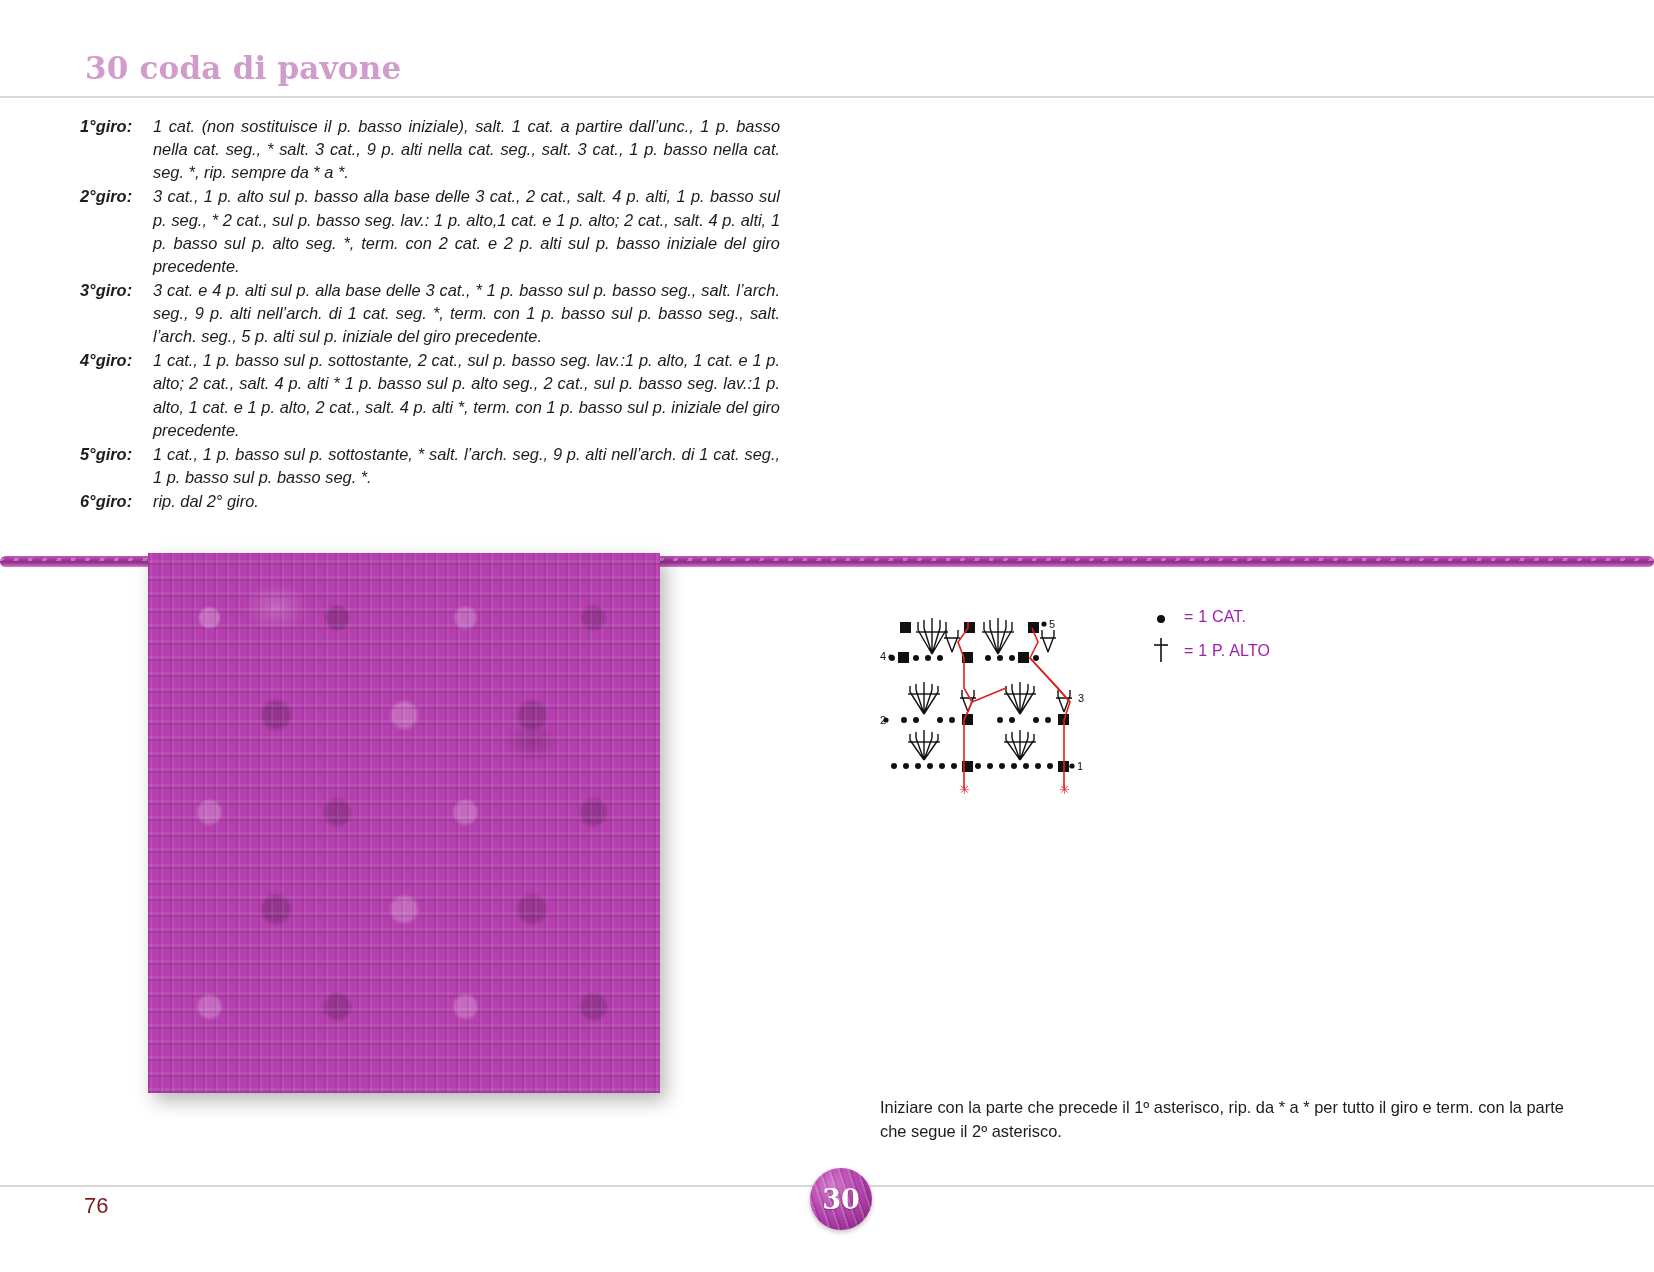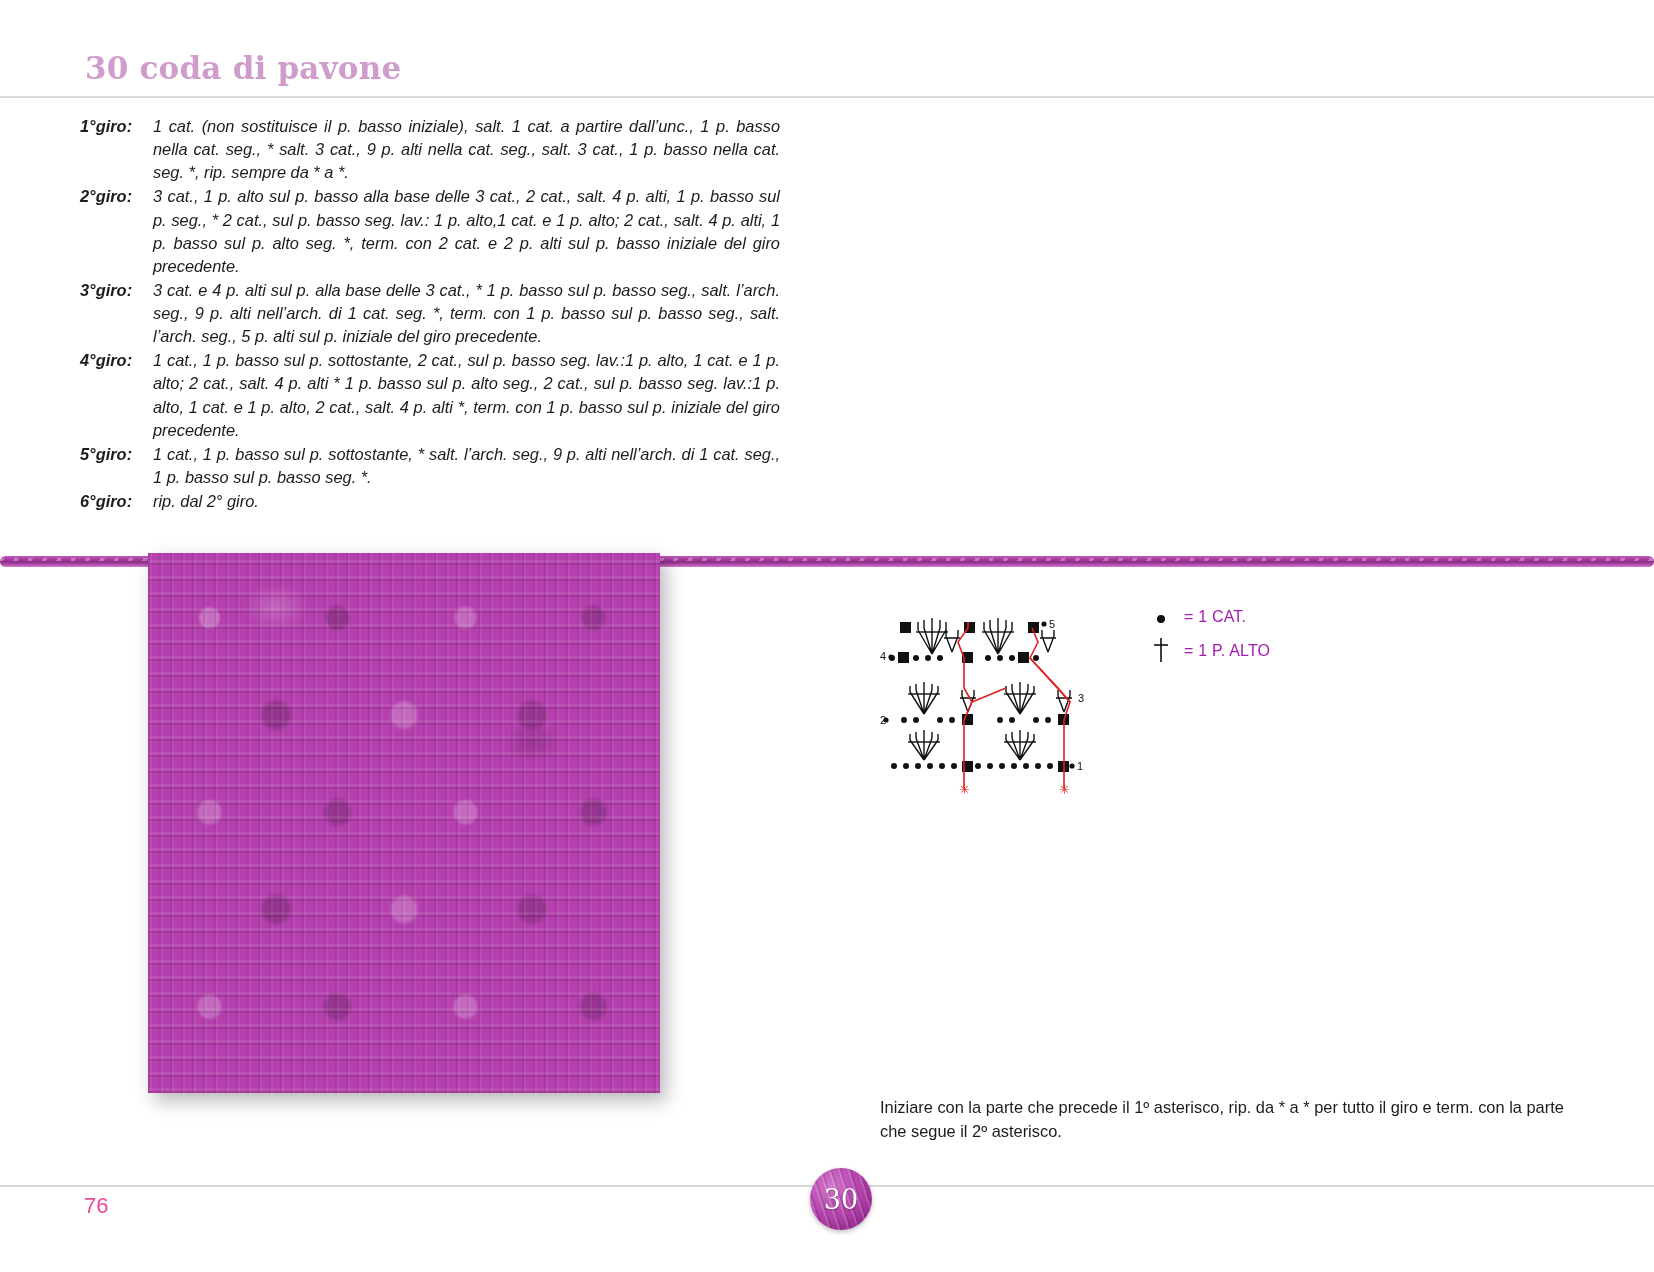--- a/index.html
+++ b/index.html
@@ -225,21 +225,21 @@
     top: 1185px;
     width: 100%;
     height: 2px;
     background: #d9d9d9;
   }
   .page-number {
     position: absolute;
     left: 84px;
     top: 1193px;
     font-size: 22px;
-    color: #ec4899;
+    color: #7f1d1d;
   }
   .ball-badge {
     position: absolute;
     left: 810px;
     top: 1168px;
     width: 62px;
     height: 62px;
     border-radius: 50%;
     background:
       radial-gradient(circle at 34% 30%, #d47bcd 0%, #bb4cb4 38%, #9c2f96 75%, #7e2178 100%);
@@ -254,21 +254,21 @@
       rgba(0,0,0,0.10) 2px, rgba(0,0,0,0.10) 4px,
       rgba(255,255,255,0) 4px, rgba(255,255,255,0) 9px);
   }
   .ball-badge .num {
     position: absolute;
     inset: 0;
     display: flex;
     align-items: center;
     justify-content: center;
     font-family: "DejaVu Serif", serif;
-    font-weight: normal;
+    font-weight: bold;
     font-size: 27px;
     color: #ffffff;
     text-shadow: 0 1px 2px rgba(0,0,0,0.35);
   }
 </style>
 </head>
 <body>
 
 <div class="page">
 

